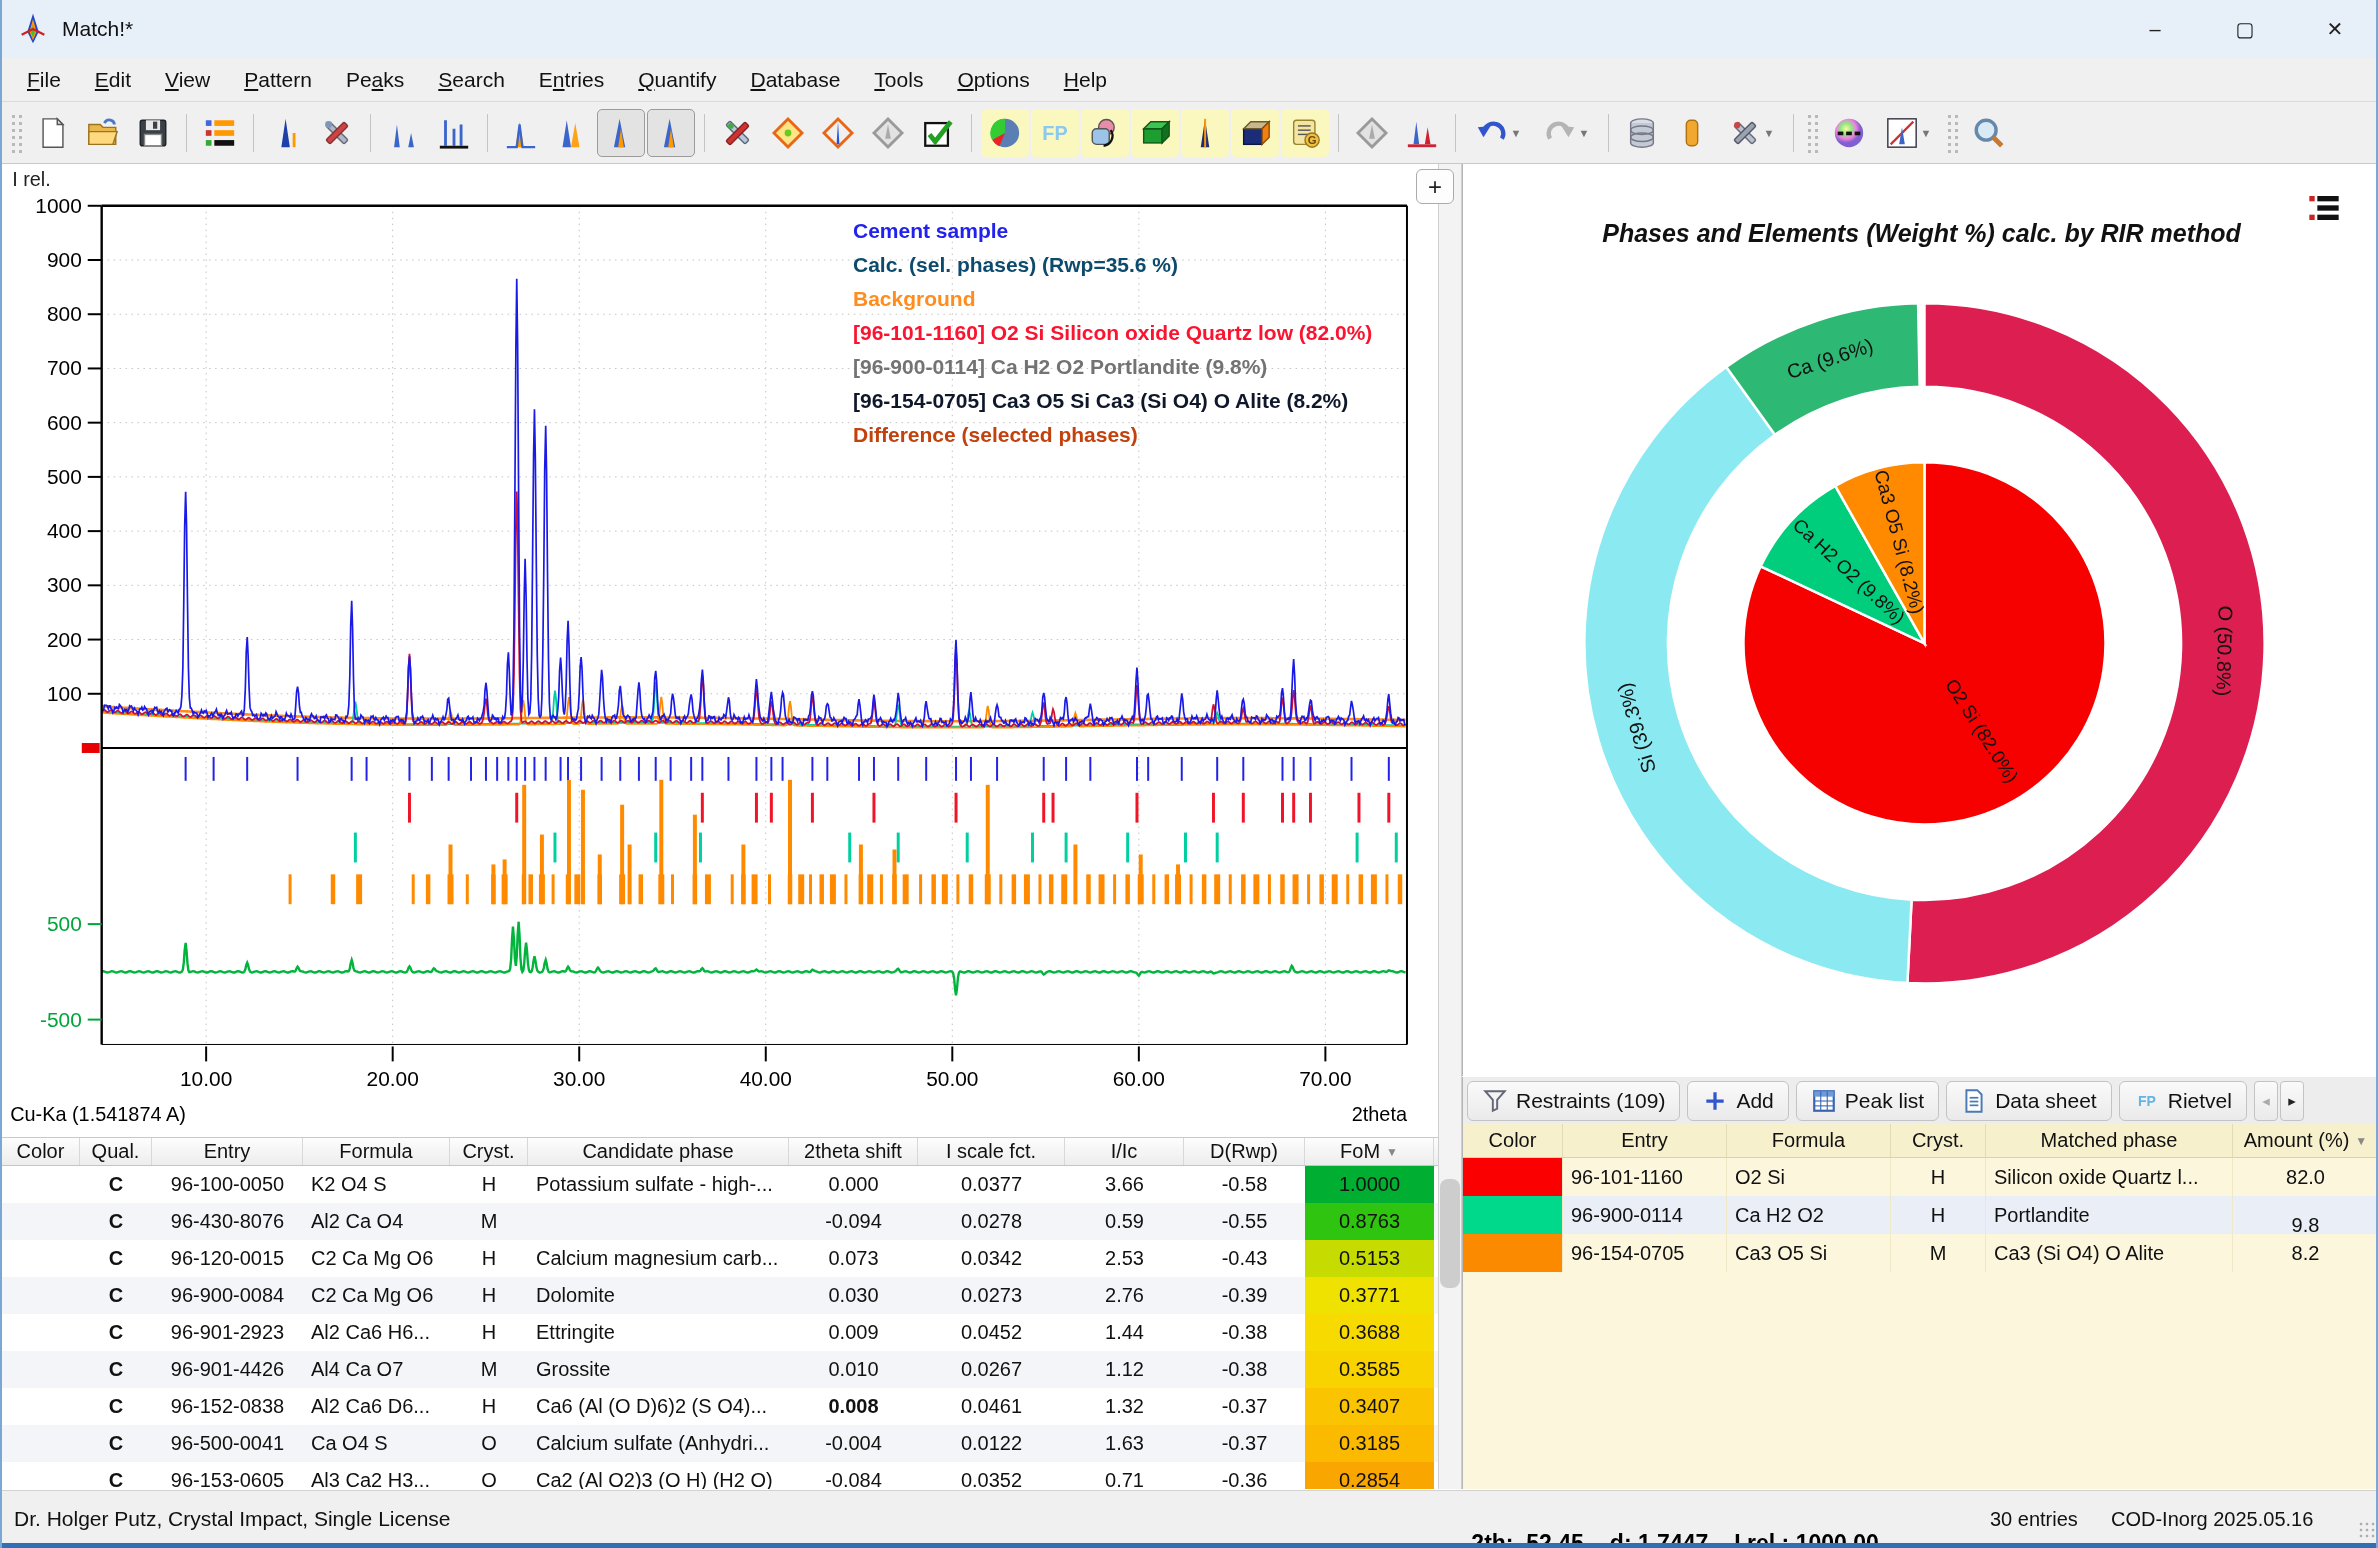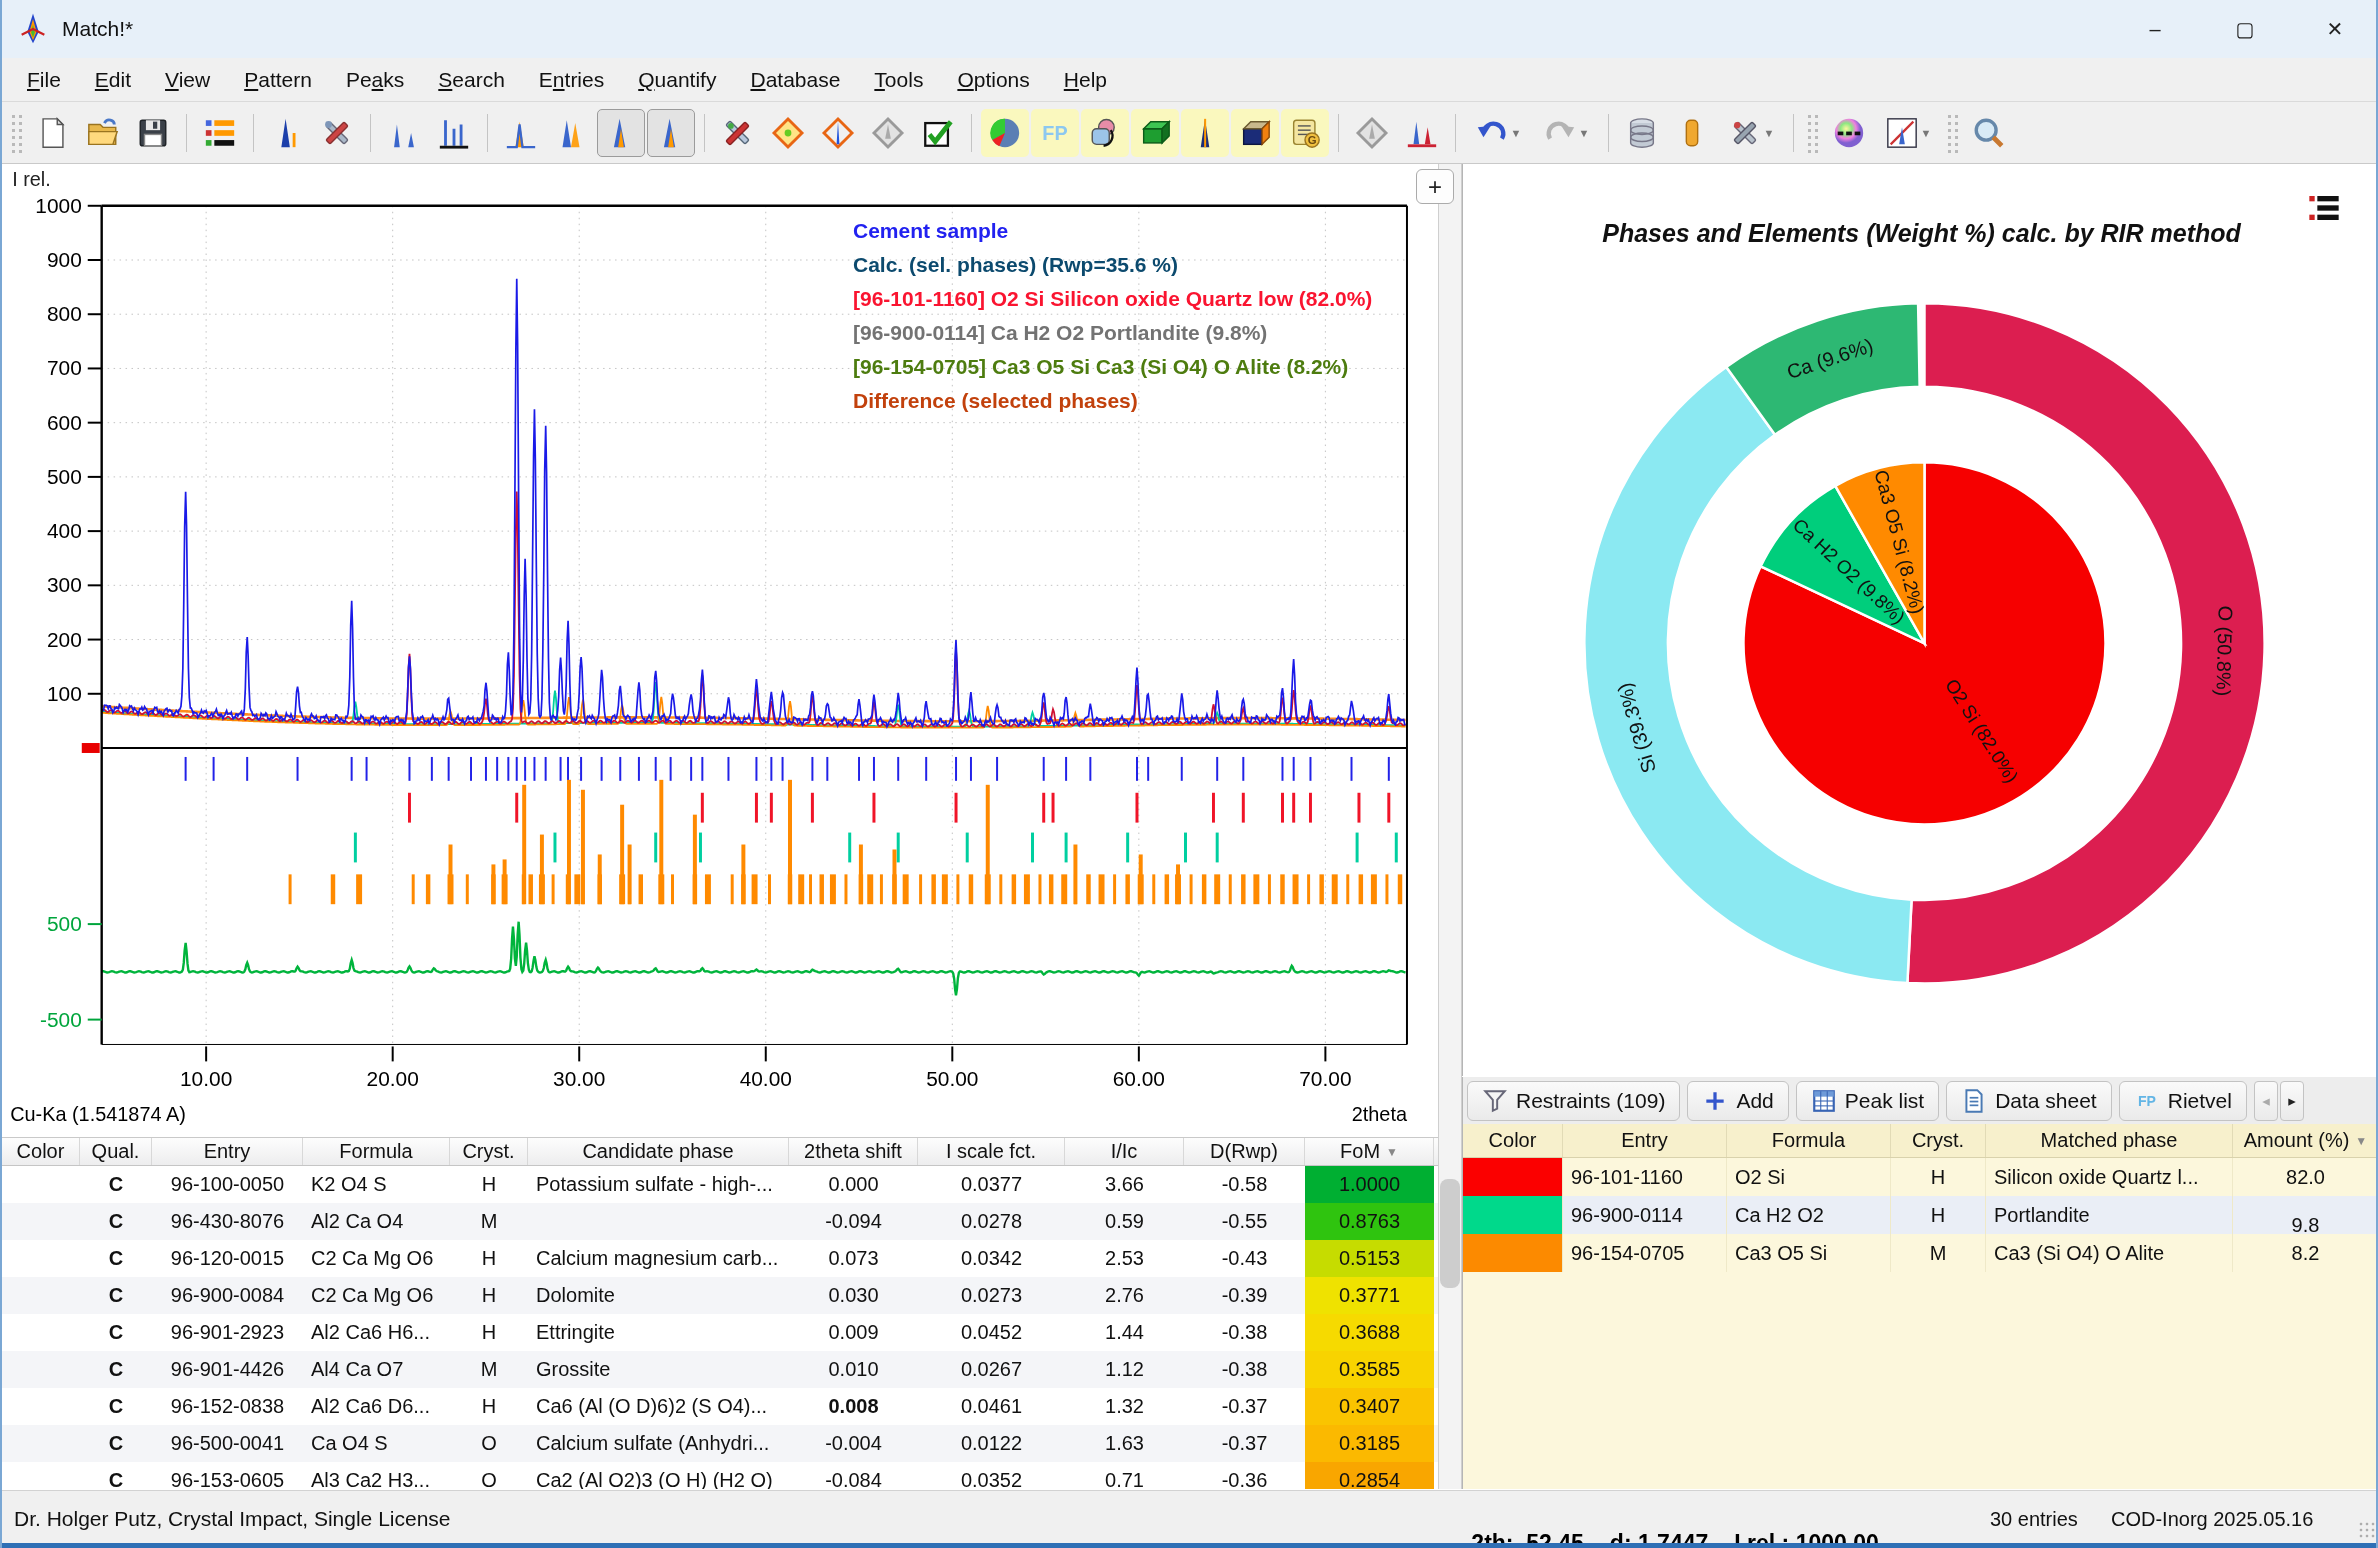--- a/index.html
+++ b/index.html
@@ -679,23 +679,24 @@
         <line x1="1142.5" y1="887" x2="1142.5" y2="902" stroke="#000" stroke-width="2"></line>
         <text x="1142.5" y="927" text-anchor="middle" fill="#000" font-size="21">60.00</text>
         <line x1="1330" y1="887" x2="1330" y2="902" stroke="#000" stroke-width="2"></line>
         <text x="1330" y="927" text-anchor="middle" fill="#000" font-size="21">70.00</text>
         <text x="8" y="962" text-anchor="start" fill="#000" font-size="20">Cu-Ka (1.541874 A)</text>
         <text x="1412" y="962" text-anchor="end" fill="#000" font-size="20">2theta</text>
       </svg>
     <div class="legend" id="plot-legend">
         <div style="color: rgb(33, 33, 240);">Cement sample</div>
         <div style="color: #0c4a6e;">Calc. (sel. phases) (Rwp=35.6 %)</div>
+        <div style="color: rgb(255, 141, 30);">Background</div>
         <div style="color: rgb(250, 20, 48);">[96-101-1160] O2 Si Silicon oxide Quartz low (82.0%)</div>
         <div style="color: #737373;">[96-900-0114] Ca H2 O2 Portlandite (9.8%)</div>
-        <div style="color: #4d7c0f;">[96-154-0705] Ca3 O5 Si Ca3 (Si O4) O Alite (8.2%)</div>
+        <div style="color: #0f172a;">[96-154-0705] Ca3 O5 Si Ca3 (Si O4) O Alite (8.2%)</div>
         <div style="color: #c2410c;">Difference (selected phases)</div>
       </div>
   </div>
   <div class="side-strip"></div>
   <div class="plus-btn">+</div>
   <div class="scroll-thumb"></div>
 
   <div class="right-panel">
     <div class="pie-title">Phases and Elements (Weight %) calc. by RIR method</div>
     <span class="burger">

